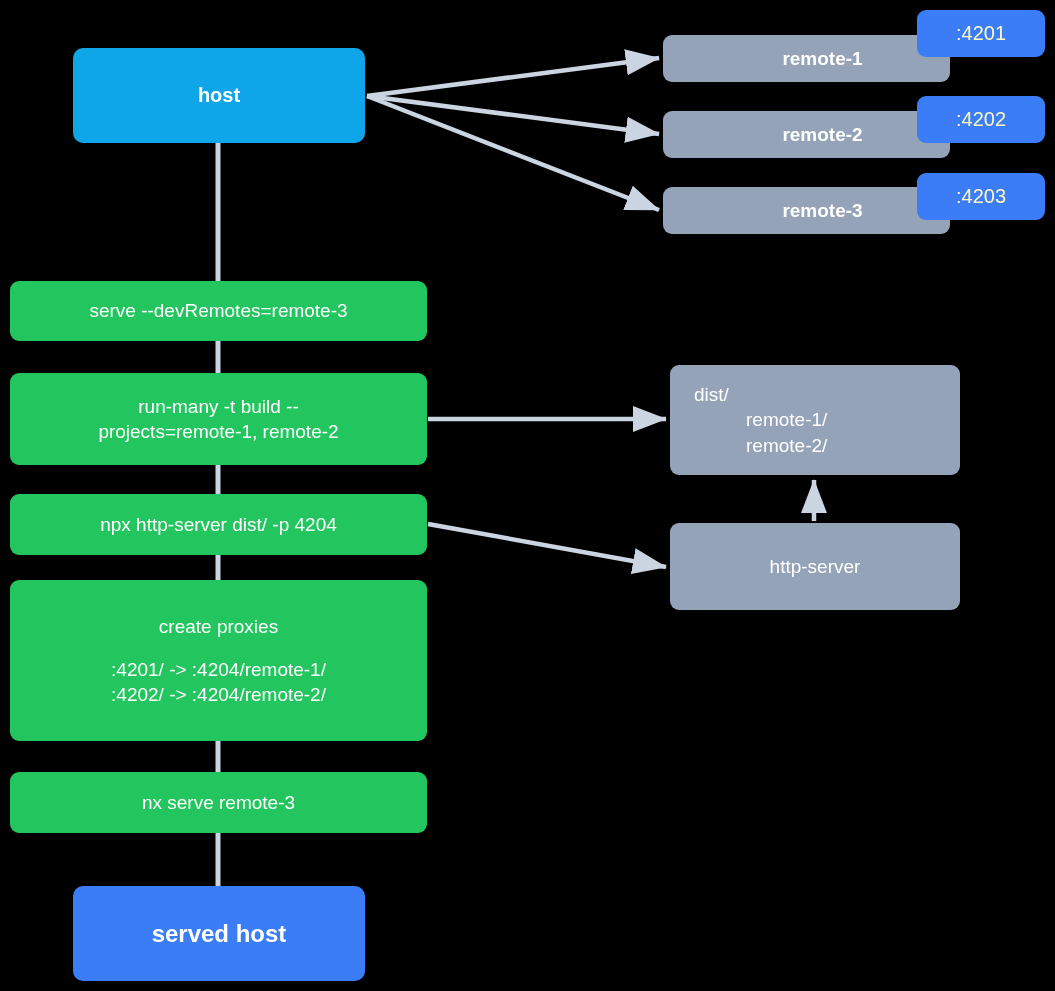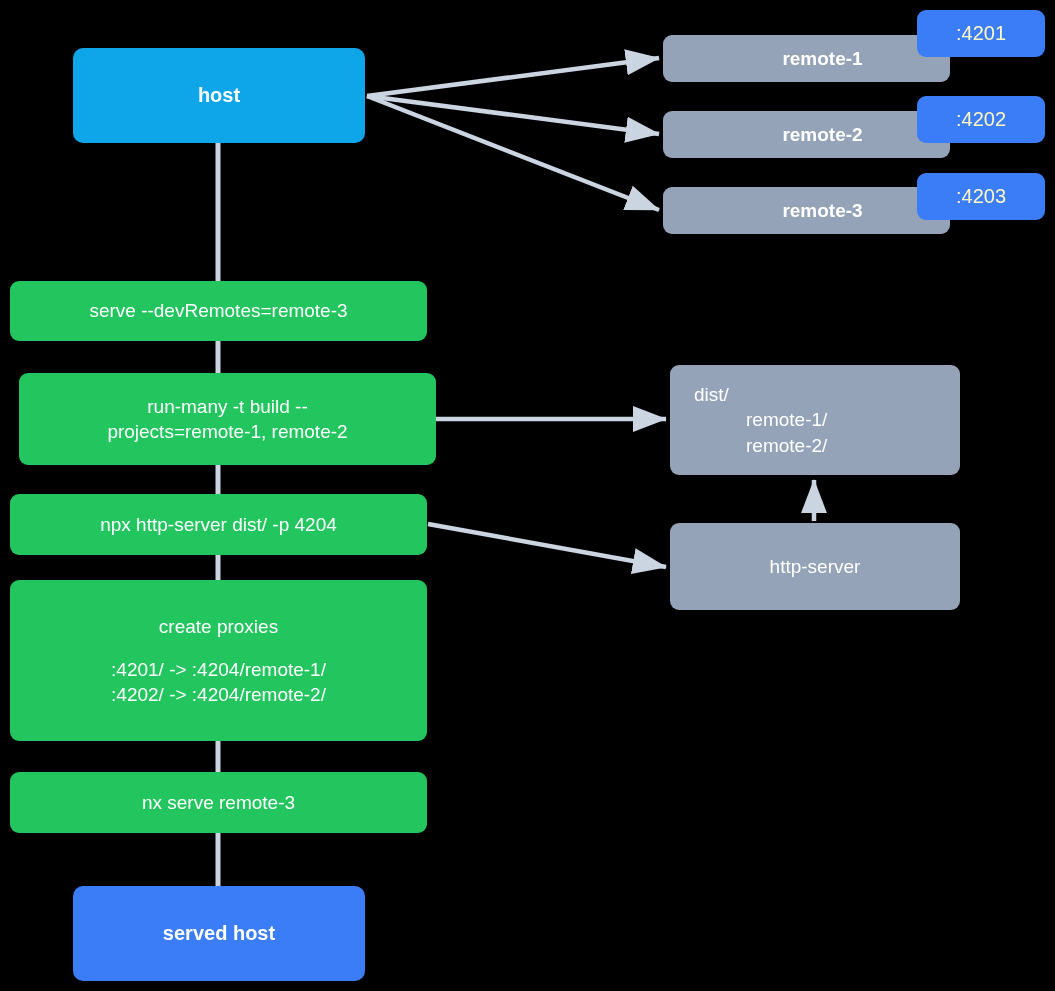--- a/index.html
+++ b/index.html
@@ -35,21 +35,21 @@
     line-height: 1.32;
   }
   .node.host {
     background: #0FA5E9;
     font-weight: bold;
     font-size: 20px;
   }
   .node.served {
     background: #3B7DF6;
     font-weight: bold;
-    font-size: 20px;
+    font-size: 24px;
   }
   .node.remote {
     background: #94A3B8;
     font-weight: bold;
     font-size: 19px;
     border-radius: 9px;
     padding-left: 32px;
   }
   .node.grayinfo {
     background: #94A3B8;
@@ -139,21 +139,21 @@
     <span>remote-3</span>
   </div>
   <div class="badge" style="left:917px; top:173px; width:128px; height:47px;">
     <span>:4203</span>
   </div>
 
   <div class="node cmd" style="left:10px; top:281px; width:417px; height:60px;">
     <span>serve --devRemotes=remote-3</span>
   </div>
 
-  <div class="node cmd" style="left:10px; top:373px; width:417px; height:92px;margin-left:9px;">
+  <div class="node cmd" style="left:10px; top:373px; width:417px; height:92px;">
     <span>run-many -t build --</span>
     <span>projects=remote-1, remote-2</span>
   </div>
 
   <div class="node cmd" style="left:10px; top:494px; width:417px; height:61px;">
     <span>npx http-server dist/ -p 4204</span>
   </div>
 
   <div class="node cmd" style="left:10px; top:580px; width:417px; height:161px;">
     <span>create proxies</span>

